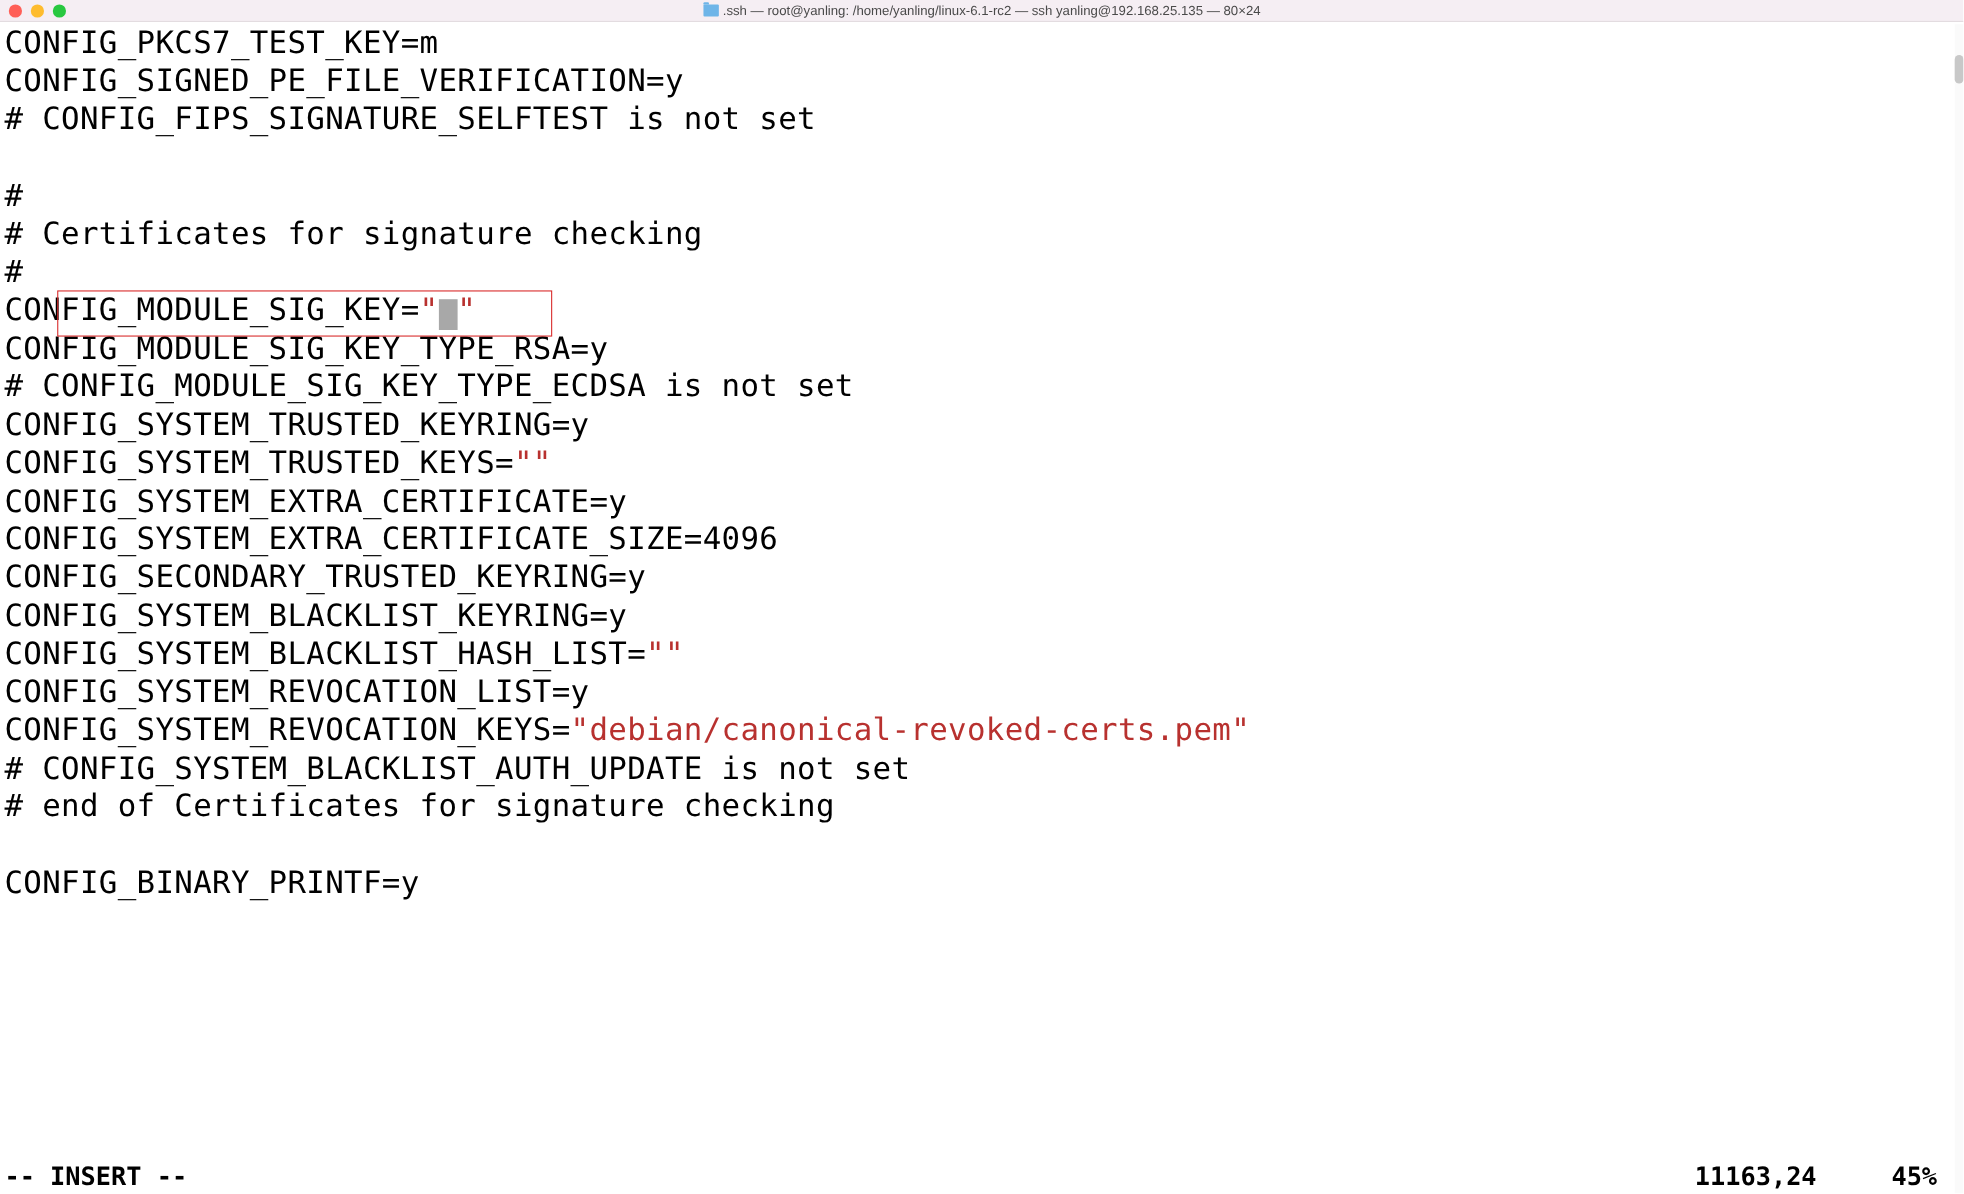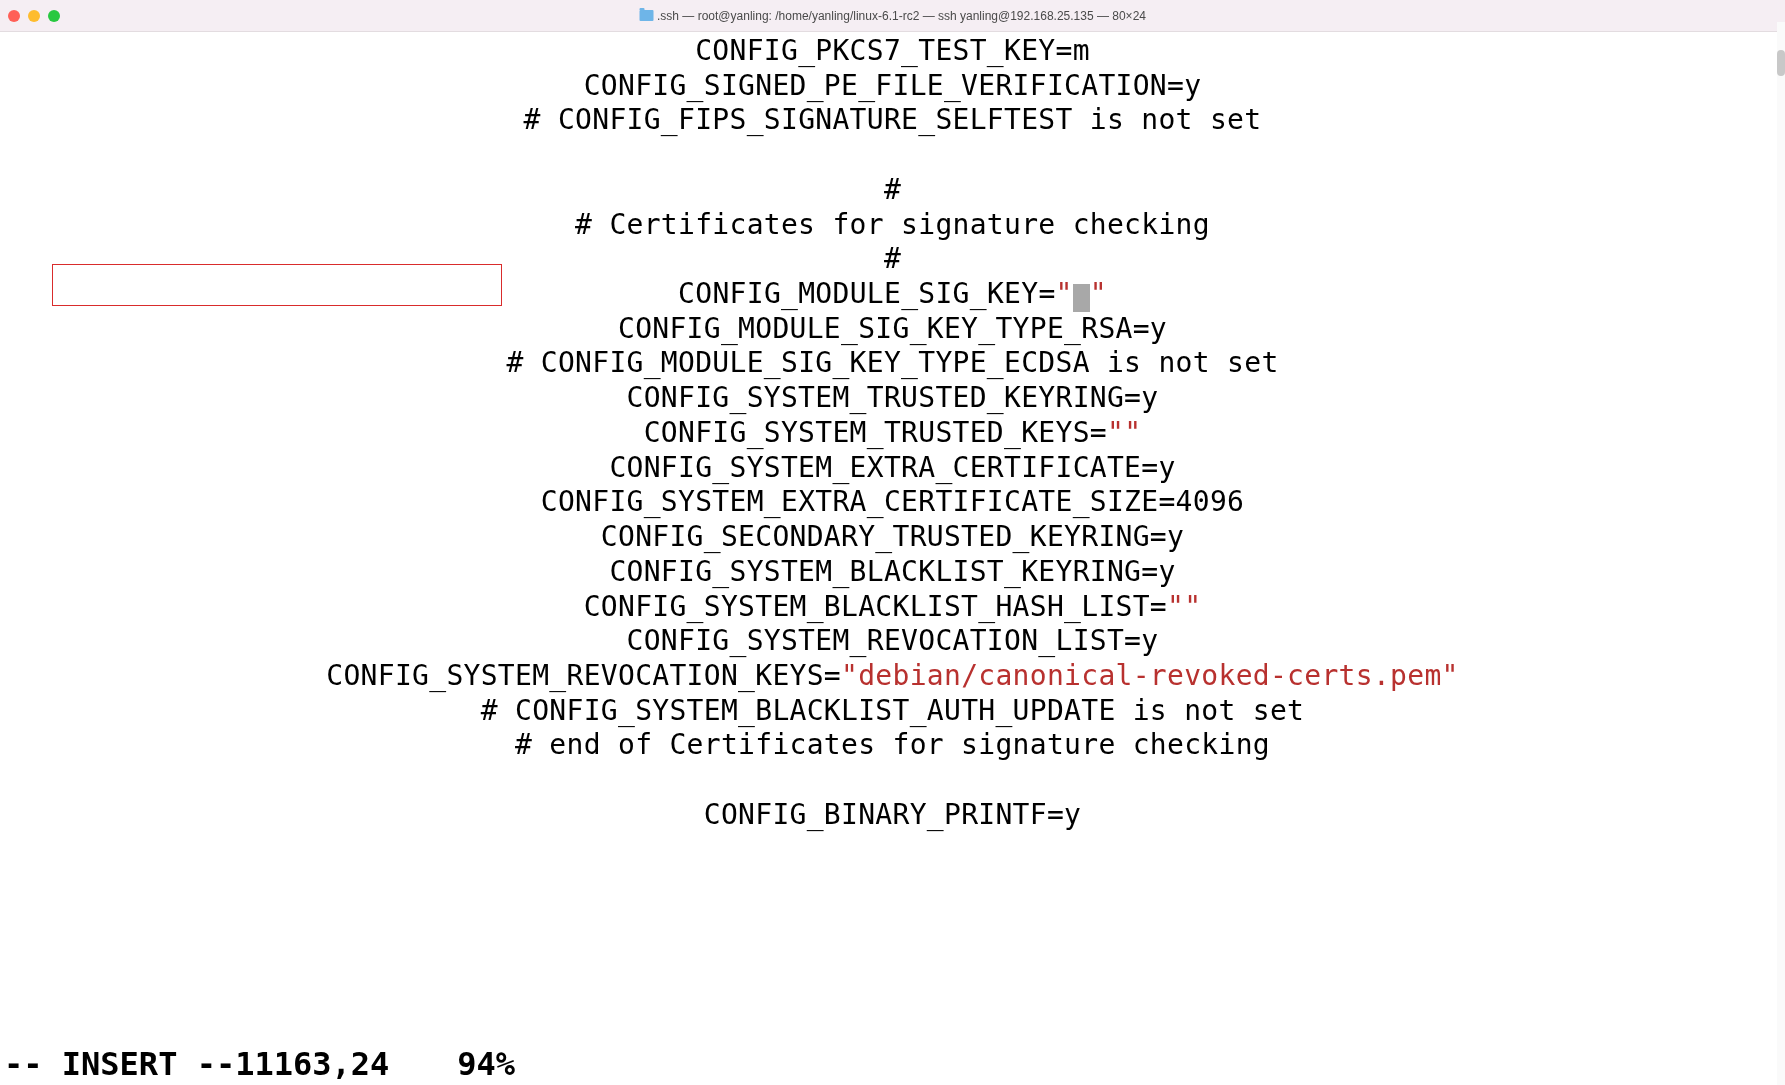--- a/index.html
+++ b/index.html
@@ -10,21 +10,21 @@
     body {
       font-family: "SF Mono", "Monaco", "Menlo", "Consolas", monospace;
       font-size: 28px;
       background: #ffffff;
       overflow: hidden;
       width: 1785px;
       height: 1085px;
       position: relative;
     }
     .titlebar {
-      height: 32px;
+      height: 20px;
       background: #f5eef3;
       border-bottom: 1px solid #e3dce0;
       display: flex;
       align-items: center;
       padding: 0 8px;
       position: relative;
     }
     .traffic-lights {
       display: flex;
       gap: 8px;
@@ -69,21 +69,20 @@
       border-radius: 1px 1px 0 0;
     }
     .terminal-content {
       padding: 2px 4px;
       line-height: 1.24;
       white-space: pre;
       letter-spacing: 0.3px;
     }
     .line {
       min-height: 34.5px;
-      text-align: center;
     }
     .comment { color: #000000; }
     .string { color: #b8312f; }
     .cursor-block {
       background: #a8a8a8;
       display: inline-block;
       width: 17px;
       height: 28px;
       vertical-align: text-bottom;
       margin-bottom: -2px;
@@ -92,22 +91,23 @@
       position: absolute;
       border: 1.5px solid #d92c2c;
       pointer-events: none;
     }
     .status-bar {
       position: absolute;
       bottom: 0;
       left: 4px;
       right: 4px;
       display: flex;
+      justify-content: space-between;
       font-weight: bold;
-      font-size: 32px;
+      font-size: 23px;
       padding-bottom: 2px;
     }
     .status-left { font-weight: bold; }
     .status-right {
       display: flex;
       gap: 68px;
       padding-right: 20px;
     }
     .scrollbar-track {
       position: absolute;
@@ -143,19 +143,19 @@
 </div>
 
 <div class="terminal-content" id="terminal-lines"><div class="line"><span>CONFIG_PKCS7_TEST_KEY=m</span></div><div class="line"><span>CONFIG_SIGNED_PE_FILE_VERIFICATION=y</span></div><div class="line"><span class="comment"># CONFIG_FIPS_SIGNATURE_SELFTEST is not set</span></div><div class="line">&nbsp;</div><div class="line"><span class="comment">#</span></div><div class="line"><span class="comment"># Certificates for signature checking</span></div><div class="line"><span class="comment">#</span></div><div class="line"><span>CONFIG_MODULE_SIG_KEY=</span><span class="string">"</span><span class="cursor-block"></span><span class="string">"</span></div><div class="line"><span>CONFIG_MODULE_SIG_KEY_TYPE_RSA=y</span></div><div class="line"><span class="comment"># CONFIG_MODULE_SIG_KEY_TYPE_ECDSA is not set</span></div><div class="line"><span>CONFIG_SYSTEM_TRUSTED_KEYRING=y</span></div><div class="line"><span>CONFIG_SYSTEM_TRUSTED_KEYS=</span><span class="string">""</span></div><div class="line"><span>CONFIG_SYSTEM_EXTRA_CERTIFICATE=y</span></div><div class="line"><span>CONFIG_SYSTEM_EXTRA_CERTIFICATE_SIZE=4096</span></div><div class="line"><span>CONFIG_SECONDARY_TRUSTED_KEYRING=y</span></div><div class="line"><span>CONFIG_SYSTEM_BLACKLIST_KEYRING=y</span></div><div class="line"><span>CONFIG_SYSTEM_BLACKLIST_HASH_LIST=</span><span class="string">""</span></div><div class="line"><span>CONFIG_SYSTEM_REVOCATION_LIST=y</span></div><div class="line"><span>CONFIG_SYSTEM_REVOCATION_KEYS=</span><span class="string">"debian/canonical-revoked-certs.pem"</span></div><div class="line"><span class="comment"># CONFIG_SYSTEM_BLACKLIST_AUTH_UPDATE is not set</span></div><div class="line"><span class="comment"># end of Certificates for signature checking</span></div><div class="line">&nbsp;</div><div class="line"><span>CONFIG_BINARY_PRINTF=y</span></div></div>
 
 <div class="highlight-box" id="highlight" style="top: 264px; left: 52px; width: 450px; height: 42px;"></div>
 
 <div class="status-bar">
   <span class="status-left">-- INSERT --</span>
   <span class="status-right">
     <span>11163,24</span>
-    <span>94%</span>
+    <span>45%</span>
   </span>
 </div>
 
 <div class="scrollbar-track">
   <div class="scrollbar-thumb"></div>
 </div>
 
 </body></html>

